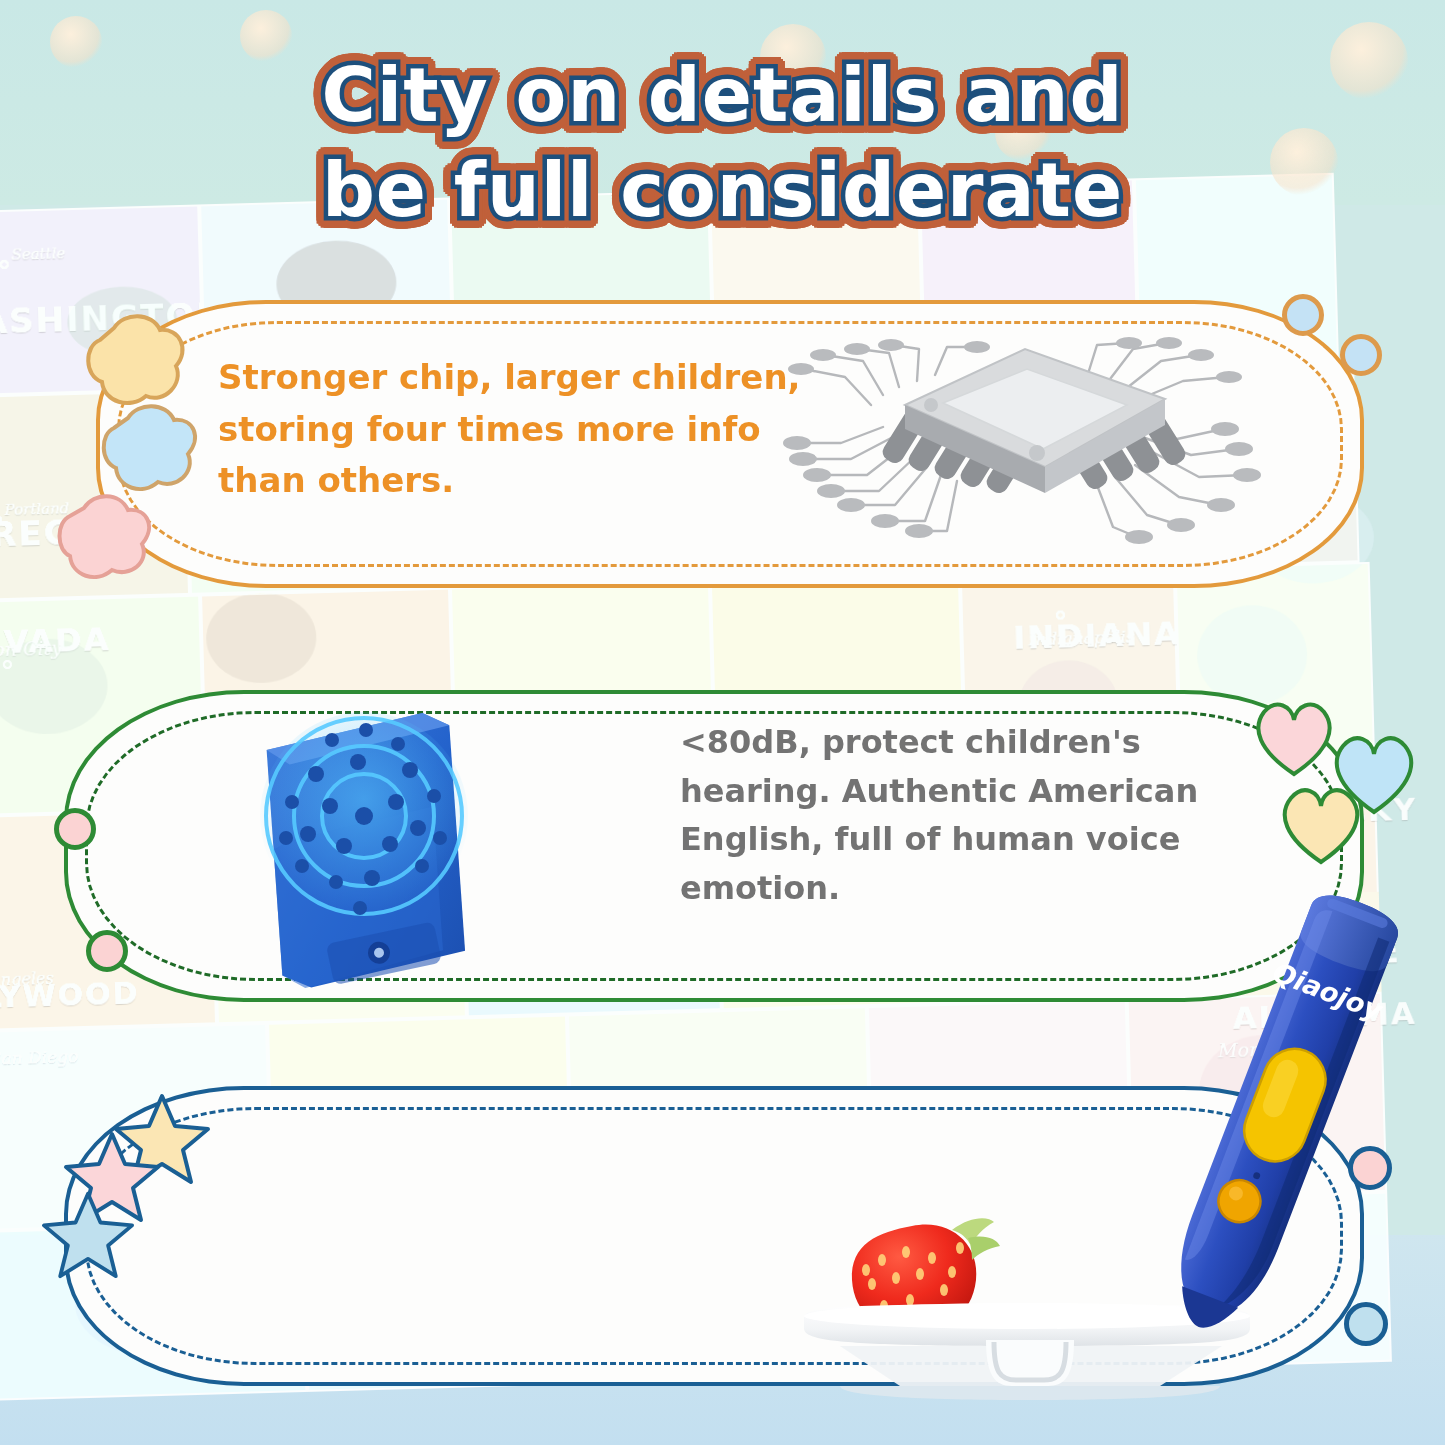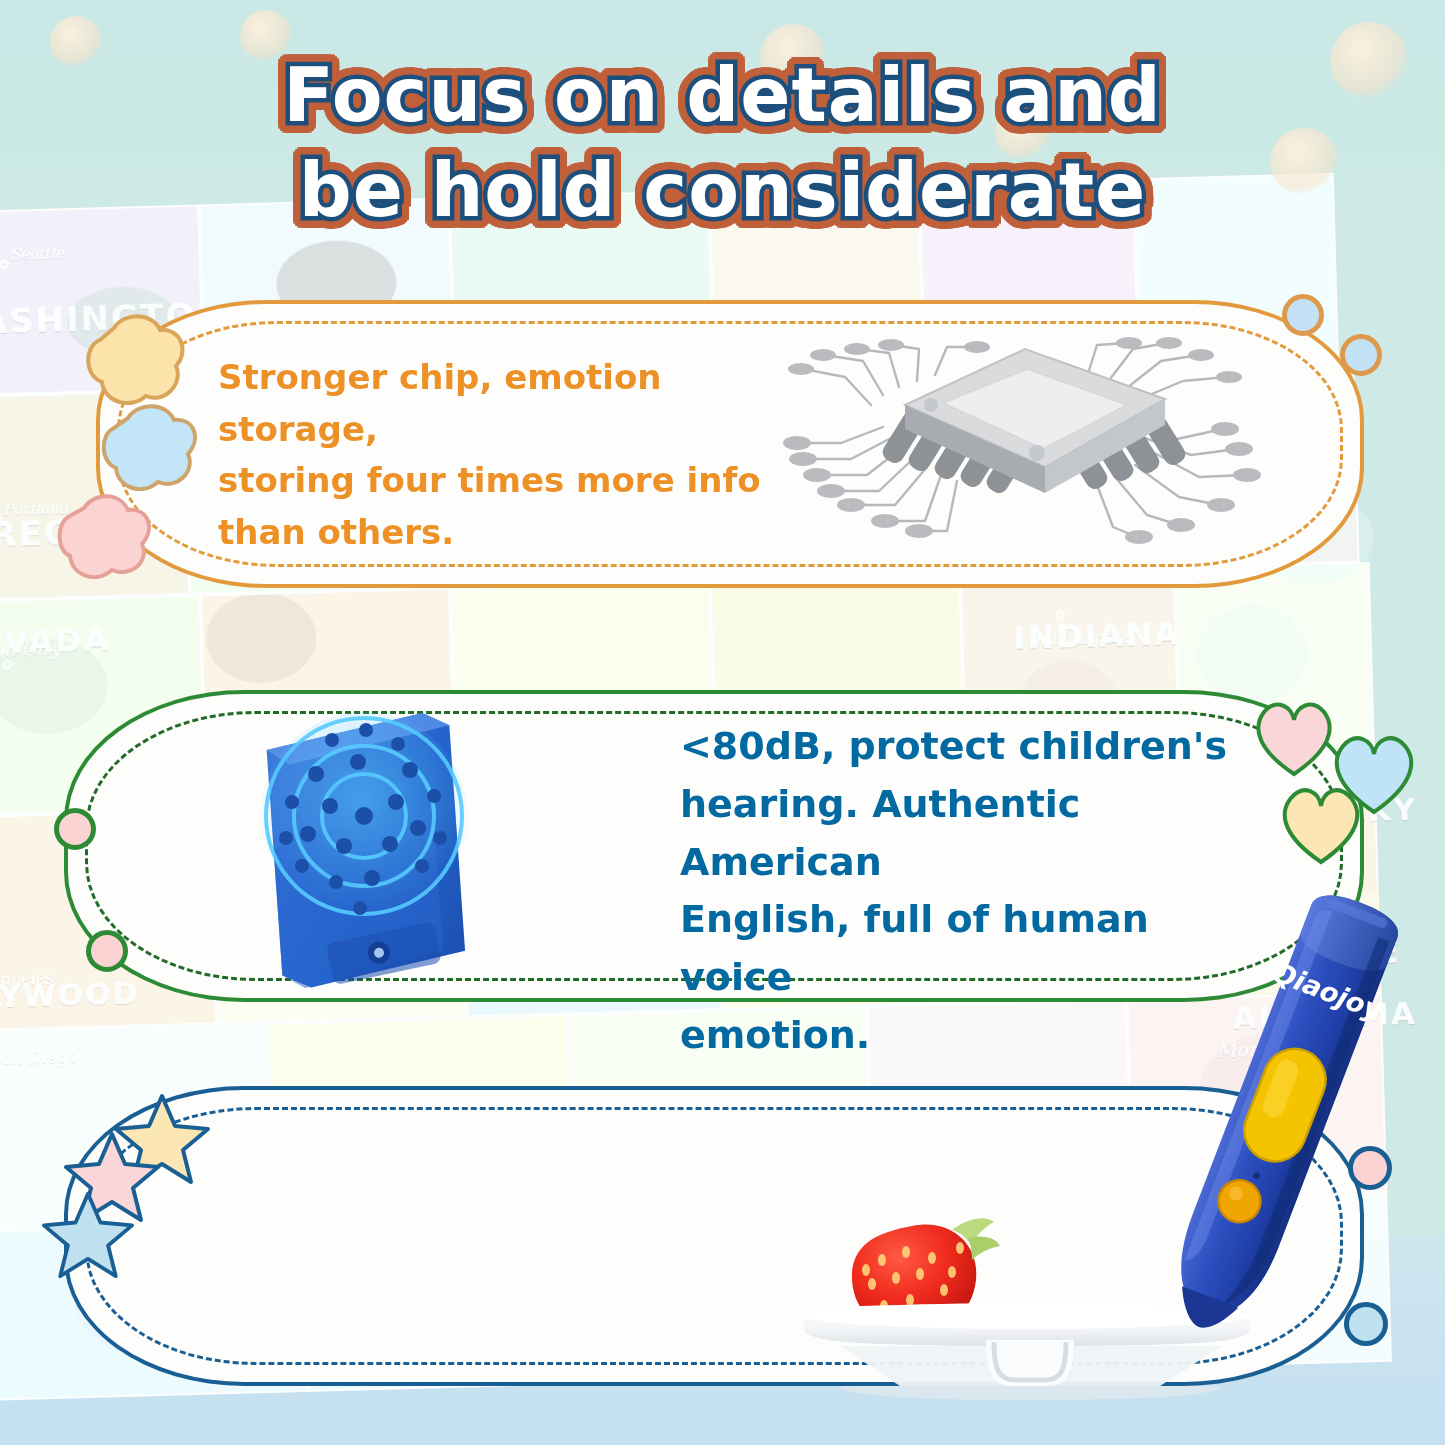--- a/index.html
+++ b/index.html
@@ -134,21 +134,21 @@
 
   
   .ptext {
     position:absolute;
     font-family: "DejaVu Sans", sans-serif;
     font-weight: 700;
     line-height: 1.52;
     white-space: pre-line;
   }
   #p1text { left: 218px; top: 352px; width: 600px; font-size: 34px; color:#ed9126; z-index: 14;}
-  #p2text { left: 680px; top: 718px; width: 580px; font-size: 38px; color:#0369a1; z-index: 14;}
+  #p2text { left: 680px; top: 718px; width: 580px; font-size: 32px; color:#737373; z-index: 14;}
 
   .weight-num {
     position:absolute; left: 318px; top: 1128px;
     font-family: "DejaVu Sans", sans-serif;
     font-weight: 700;
     font-size: 120px;
     color: #1b7fc0;
     -webkit-text-stroke: 11px #fdfdfc;
     paint-order: stroke fill;
     filter: drop-shadow(2px 0 0 #1a5f94) drop-shadow(-2px 0 0 #1a5f94)
@@ -330,29 +330,29 @@
 
     <div class="blossom" style="left:50px; top:16px;"></div>
     <div class="blossom" style="left:240px; top:10px;"></div>
     <div class="blossom" style="left:760px; top:24px; width:66px;height:66px;"></div>
     <div class="blossom" style="left:1330px; top:22px; width:78px;height:78px;"></div>
     <div class="blossom" style="left:1270px; top:128px; width:68px;height:68px;"></div>
     <div class="blossom" style="left:995px; top:105px; width:56px;height:56px;"></div>
   </div>
 
   <div class="title">
-    <span>Focus on details and</span>
-    <span>be hold considerate</span>
+    <span>City on details and</span>
+    <span>be full considerate</span>
   </div>
 
   <div class="panel" id="panel1">
     <div class="inner-dash"></div>
   </div>
 
-  <div class="ptext" id="p1text">Stronger chip, emotion storage,
+  <div class="ptext" id="p1text">Stronger chip, larger children,
 storing four times more info
 than others.</div>
 
   <svg id="chip" viewBox="0 0 500 245">
     <g stroke="#b6b8bb" stroke-width="2.4" fill="none" stroke-linecap="round" stroke-linejoin="round">
       <path d="M108,102 L66,118 L24,118"></path>
         <path d="M118,112 L76,134 L30,134"></path>
       <path d="M128,122 L92,150 L44,150"></path>
         <path d="M140,132 L104,166 L58,166"></path>
       <path d="M152,142 L120,180 L78,180"></path>

